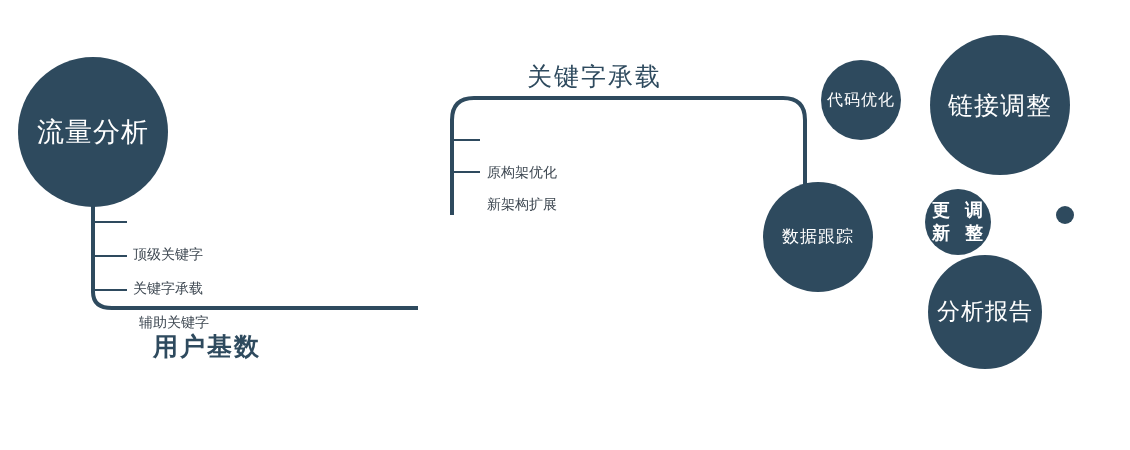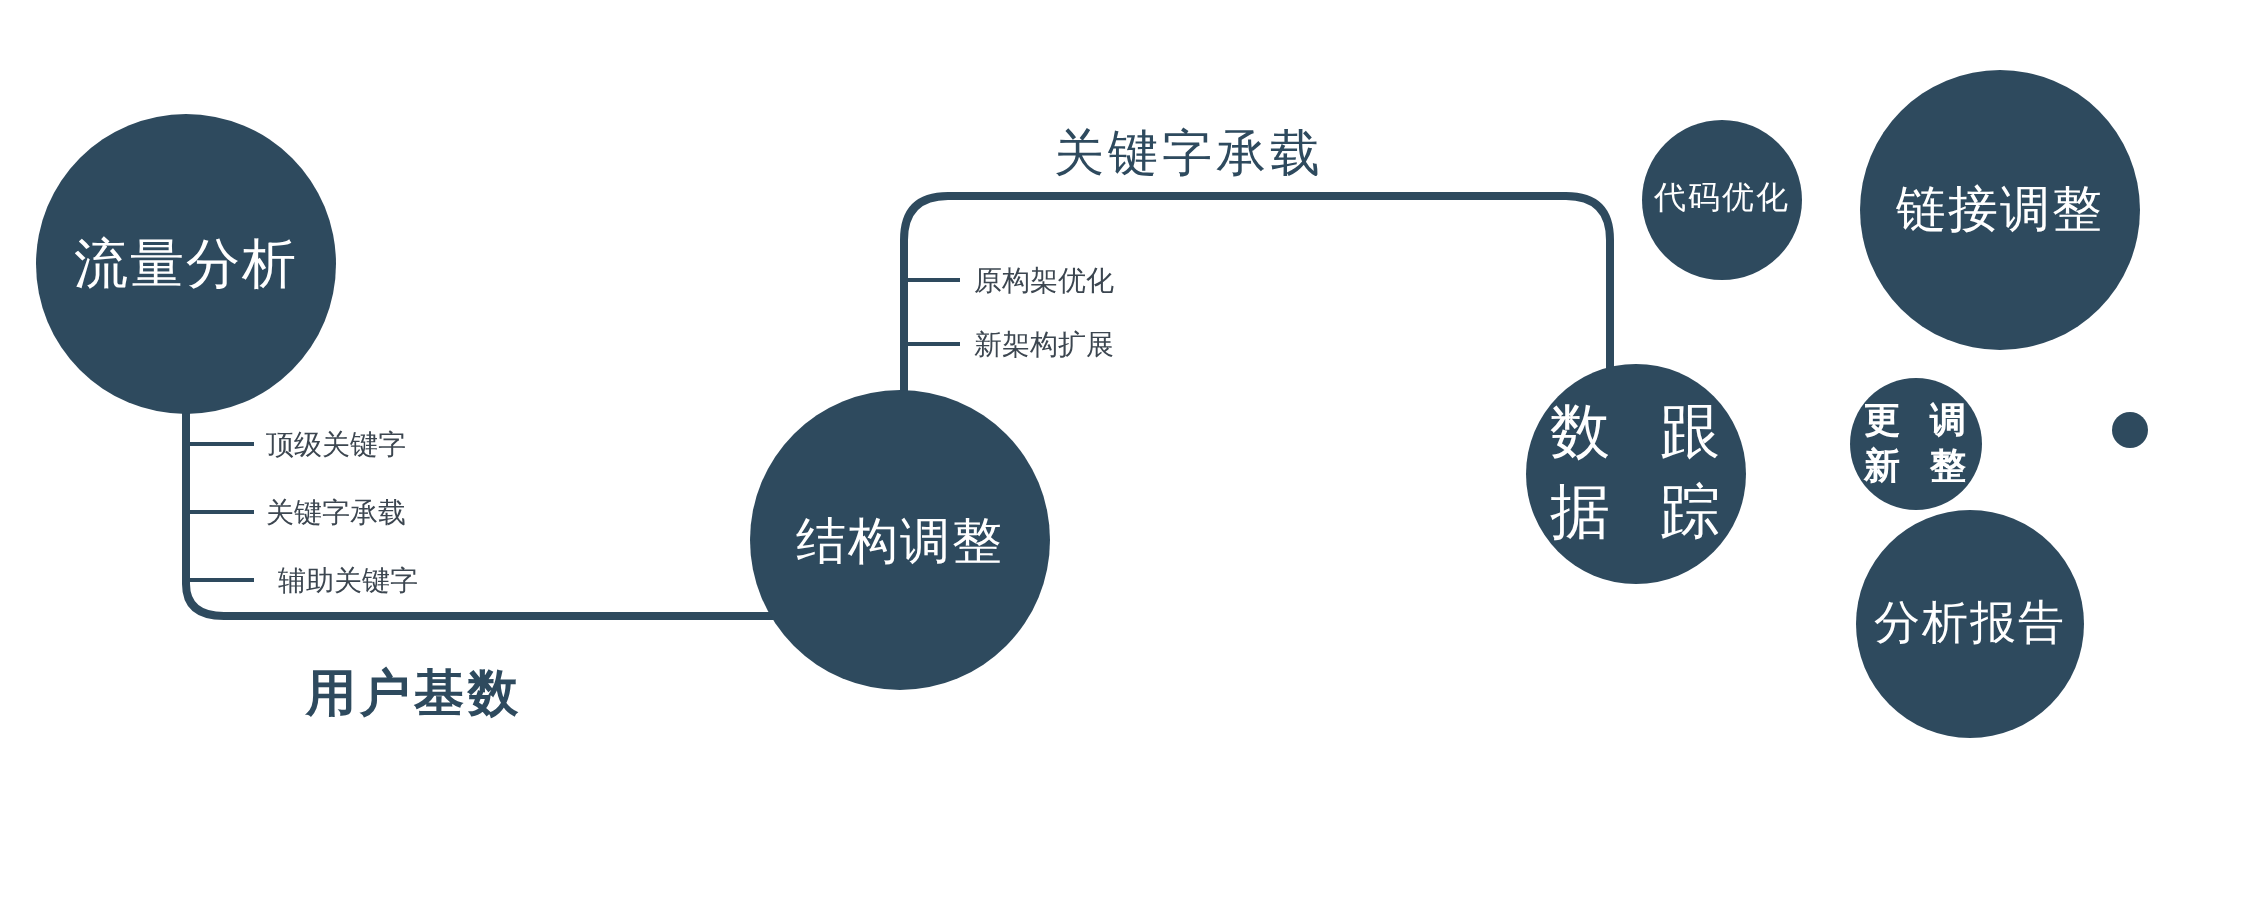--- a/index.html
+++ b/index.html
@@ -31,21 +31,21 @@
     flex-direction: row;
     align-items: center;
     justify-content: center;
     text-align: center;
     z-index: 2;
     letter-spacing: 1px;
   }
 
   .c-traffic   { left: 18px;  top: 57px;  width: 150px; height: 150px; font-size: 27px; }
   .c-structure { left: 375px; top: 195px; width: 150px; height: 150px; font-size: 25px; }
-  .c-tracking  { left: 763px; top: 182px; width: 110px; height: 110px; font-size: 30px; line-height: 1.35; }
+  .c-tracking  { left: 763px; top: 182px; width: 110px; height: 110px; font-size: 17px; line-height: 1.35; }
   .c-code      { left: 821px; top: 60px;  width: 80px;  height: 80px;  font-size: 16px; line-height: 1.35; }
   .c-link      { left: 930px; top: 35px;  width: 140px; height: 140px; font-size: 25px; line-height: 1.4; }
   .c-update    { left: 925px; top: 189px; width: 66px;  height: 66px;  font-size: 18px; font-weight: 700; line-height: 1.3; }
   .c-report    { left: 928px; top: 255px; width: 114px; height: 114px; font-size: 23px; line-height: 1.35; }
 
   .dot {
     position: absolute;
     left: 1056px; top: 206px;
     width: 18px; height: 18px;
     border-radius: 50%;
@@ -61,20 +61,21 @@
   }
   .lbl-keyword  { left: 527px; top: 60px;  font-size: 25px; font-weight: 500; letter-spacing: 2px; }
   .lbl-userbase { left: 153px; top: 330px; font-size: 25px; font-weight: 700; letter-spacing: 2px; }
 
   .branch-label {
     position: absolute;
     color: var(--label);
     font-size: 14px;
     z-index: 3;
     white-space: nowrap;
+    margin-top: 32px;
   }
   .b-t0 { left: 133px; top: 214px; }
   .b-t1 { left: 133px; top: 248px; }
   .b-t2 { left: 139px; top: 282px; }
   .b-s0 { left: 487px; top: 132px; }
   .b-s1 { left: 487px; top: 164px; }
 
   .caption {
     position: absolute;
     left: 888px; top: 404px;
@@ -98,23 +99,20 @@
     <line class="tick" x1="95" y1="256" x2="127" y2="256"></line>
     <line class="tick" x1="95" y1="290" x2="127" y2="290"></line>
     <line class="tick" x1="454" y1="140" x2="480" y2="140"></line>
     <line class="tick" x1="454" y1="172" x2="480" y2="172"></line>
   </svg>
 
   <div class="circle c-traffic">
     <span>流量分析</span>
   </div>
 
-  <div class="circle c-structure">
-    <span>结构调整</span>
-  </div>
 
   <div class="circle c-tracking">
     <span>数据</span>
     <span>跟踪</span>
   </div>
 
   <div class="circle c-code">
     <span>代码</span>
     <span>优化</span>
   </div>

